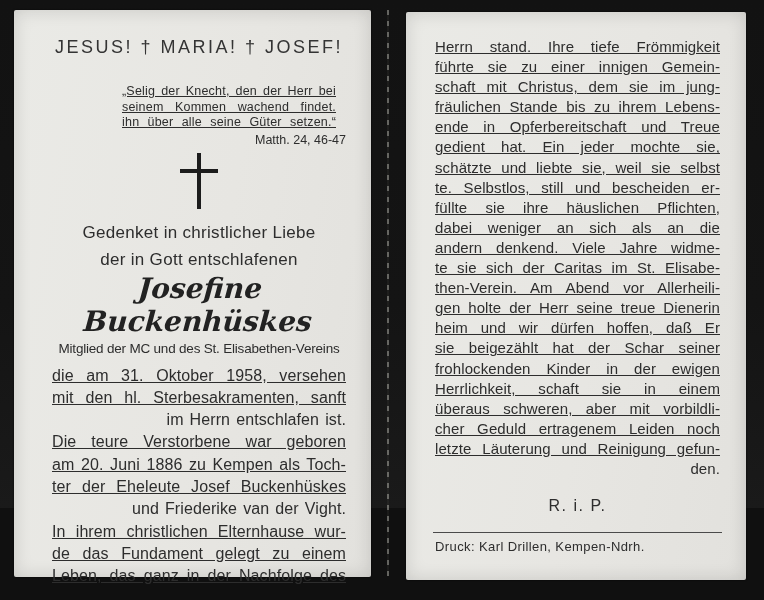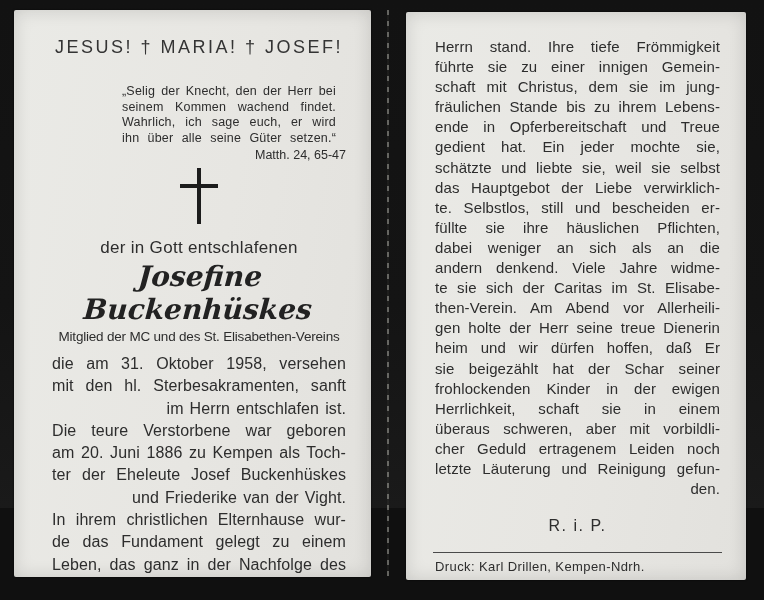--- a/index.html
+++ b/index.html
@@ -38,47 +38,47 @@
   .dedication { margin-top:10px; text-align:center; font-size:17px; line-height:27px; letter-spacing:0.3px; }
   .name {
     margin-top:-1px; text-align:center;
     font-family:"DejaVu Serif", serif; font-style:italic; font-weight:bold;
     font-size:28px; color:#222; transform:skewX(-4deg);
   }
   .membership { margin-top:3px; text-align:center; font-size:13.5px; letter-spacing:-0.2px; }
   .body-left  { margin-top:9px;  font-size:16px;   line-height:22.3px; word-spacing:1.5px; letter-spacing:0.1px; }
   .body-right { font-size:15px; line-height:20.1px; word-spacing:1.2px; letter-spacing:0.1px; }
   .tline { text-align:right; white-space:normal; }
-  .tline.just { text-align:justify; text-align-last:justify; -moz-text-align-last:justify; }
+  .tline.just { text-align:justify; text-align-last:justify;text-decoration:underline; -moz-text-align-last:justify; }
   .rip { margin-top:18px; text-align:center; font-size:16px; letter-spacing:1.5px; }
   .printer-rule { margin:17px -2px 0; border-top:1px solid #4a4a4a; height:0; }
   .printer { margin-top:6px; text-align:left; font-size:13px; letter-spacing:0.4px; }
 </style>
 </head>
 <body>
 
 <div class="scan">
 
   <div class="page left">
     <div class="invocation">JESUS! † MARIA! † JOSEF!</div>
 
     <div class="quote">
         <div class="tline just">„Selig der Knecht, den der Herr bei</div>
         <div class="tline just">seinem Kommen wachend findet.</div>
-        <div class="tline just">Wahrlich, ich sage euch, er wird</div>
         <div class="tline just">ihn über alle seine Güter setzen.“</div>
       </div>
-    <div class="attribution">Matth. 24, 65-47</div>
+    <div class="attribution">Matth. 24, 46-47</div>
 
     <div class="cross">
       <span class="bar-v"></span>
       <span class="bar-h"></span>
     </div>
 
     <div class="dedication">
+      <div>Gedenket in christlicher Liebe</div>
       <div>der in Gott entschlafenen</div>
     </div>
 
     <div class="name">Josefine Buckenhüskes</div>
     <div class="membership">Mitglied der MC und des St. Elisabethen-Vereins</div>
 
     <div class="body-left">
         <div class="tline just">die am 31. Oktober 1958, versehen</div>
         <div class="tline just">mit den hl. Sterbesakramenten, sanft</div>
         <div class="tline">im Herrn entschlafen ist.</div>
@@ -96,21 +96,20 @@
 
   <div class="page right">
     <div class="body-right">
         <div class="tline just">Herrn stand. Ihre tiefe Frömmigkeit</div>
         <div class="tline just">führte sie zu einer innigen Gemein-</div>
         <div class="tline just">schaft mit Christus, dem sie im jung-</div>
         <div class="tline just">fräulichen Stande bis zu ihrem Lebens-</div>
         <div class="tline just">ende in Opferbereitschaft und Treue</div>
         <div class="tline just">gedient hat. Ein jeder mochte sie,</div>
         <div class="tline just">schätzte und liebte sie, weil sie selbst</div>
-        <div class="tline just">das Hauptgebot der Liebe verwirklich-</div>
         <div class="tline just">te. Selbstlos, still und bescheiden er-</div>
         <div class="tline just">füllte sie ihre häuslichen Pflichten,</div>
         <div class="tline just">dabei weniger an sich als an die</div>
         <div class="tline just">andern denkend. Viele Jahre widme-</div>
         <div class="tline just">te sie sich der Caritas im St. Elisabe-</div>
         <div class="tline just">then-Verein. Am Abend vor Allerheili-</div>
         <div class="tline just">gen holte der Herr seine treue Dienerin</div>
         <div class="tline just">heim und wir dürfen hoffen, daß Er</div>
         <div class="tline just">sie beigezählt hat der Schar seiner</div>
         <div class="tline just">frohlockenden Kinder in der ewigen</div>

